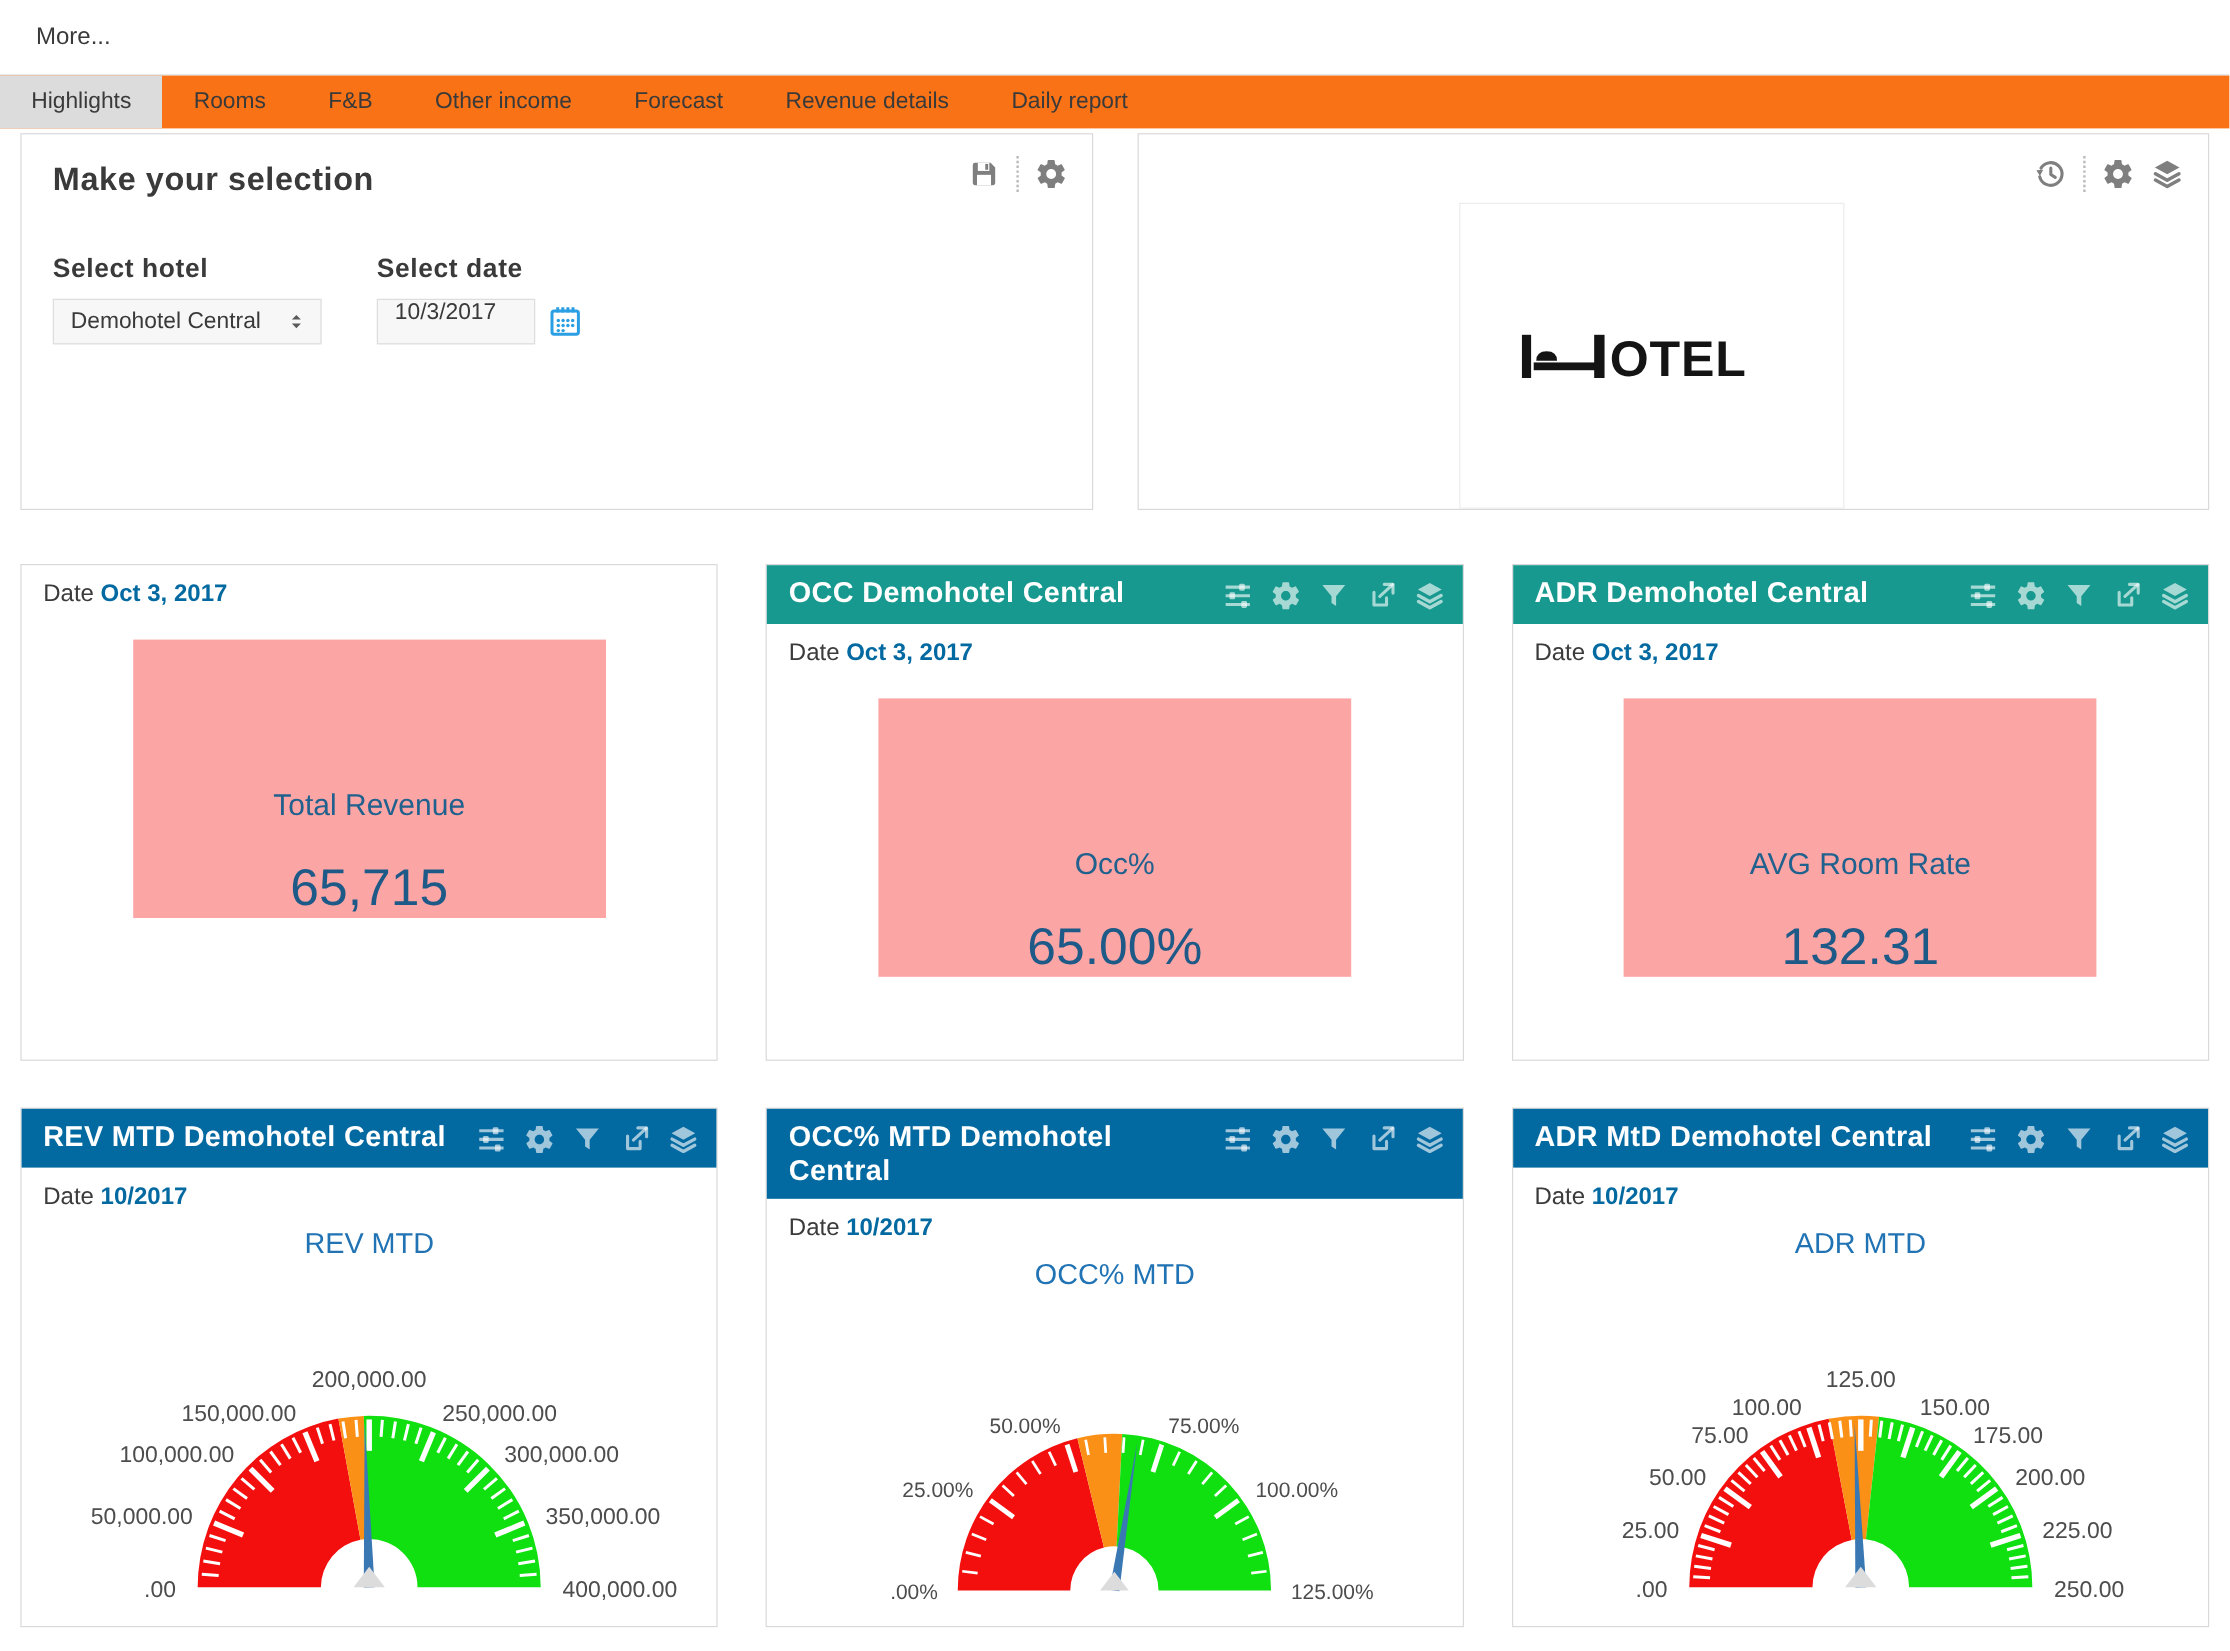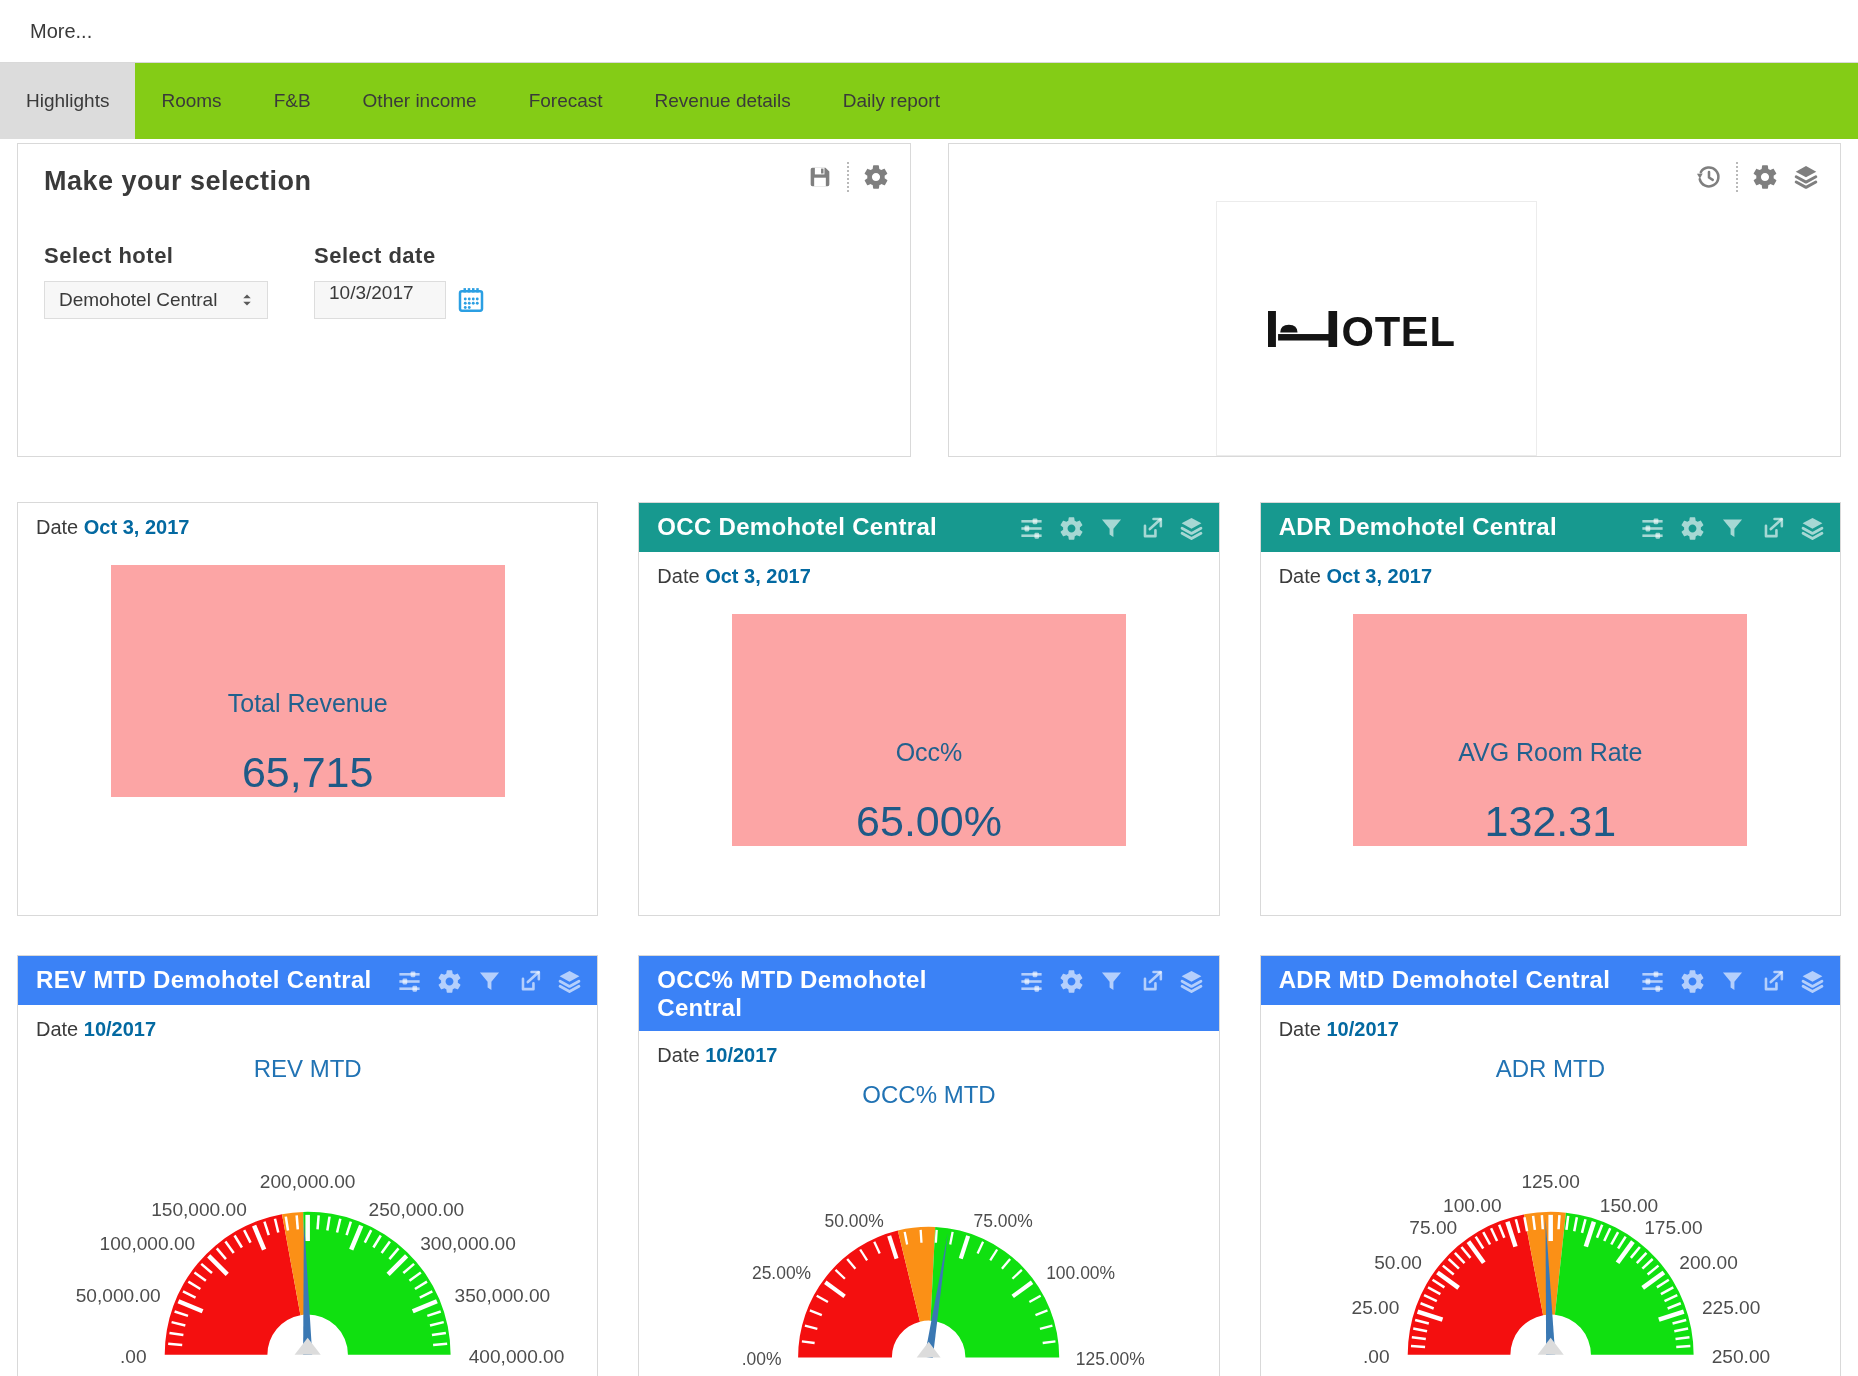--- a/index.html
+++ b/index.html
@@ -6,21 +6,21 @@
   html,body { background:#fff; }
   body {
     width: 1858px; height: 1376px;
     font-family: "Liberation Sans", sans-serif;
     color: #3a3a3a;
     overflow: hidden;
   }
   
   .morebar { height: 63px; border-bottom: 1px solid #d9d9d9; display: flex; align-items: center; padding: 0 30px; background:#fff; }
   .morebar span { font-size: 20px; color:#3a3a3a; }
-  .tabbar { height: 76px; background:#84cc16; display:flex; align-items:stretch;text-align:center; }
+  .tabbar { height: 44px; background:#f97316; display:flex; align-items:stretch;text-align:center; }
   .tab { display:flex; align-items:center; padding: 0 26px; font-size:19px; color:#3a3a3a; cursor:pointer; }
   .tab.active { background:#dcdcdc; }
   
   .content { padding: 0 17px; }
   .row1 { margin-top: 4px; display:grid; grid-template-columns: 1fr 1fr; gap: 37px; }
   .row2 { margin-top: 45px; display:grid; grid-template-columns: 1fr 1fr 1fr; gap: 40px; }
   .row3 { margin-top: 39px; display:grid; grid-template-columns: 1fr 1fr 1fr; gap: 40px; }
   .panel { background:#fff; border:1px solid #d9d9d9; position:relative; }
   .panel.sel { height: 314px; padding: 22px 26px; }
   .panel.logo-panel { height: 314px; display:flex; align-items:flex-end; justify-content:center; }
@@ -34,21 +34,21 @@
   .date-wrap { display:flex; align-items:flex-start; gap: 10px; }
   .date-box { width: 132px; height: 38px; background:#f7f7f7; border:1px solid #ddd; display:flex; align-items:flex-start; padding: 0 14px; font-size:19px; color:#3a3a3a; }
   .cal { width: 30px; height: 30px; color:#2b9fe3; margin-top:4px; cursor:pointer; }
   .logo-box { width: 321px; height: 255px; background:#fff; border:1px solid #ececec; display:flex; align-items:center; justify-content:center; margin-right: 36px; }
   
   .widget { background:#fff; border:1px solid #d9d9d9; display:flex; flex-direction:column; }
   .w-row2 { height: 414px; }
   .w-row3 { height: 433px; }
   .w-head { display:flex; justify-content:space-between; align-items:flex-start; padding: 10px 14px 10px 18px; }
   .w-head.teal { background:#17998f; }
-  .w-head.blue { background:#3b82f6; }
+  .w-head.blue { background:#0369a1; }
   .w-title { color:#fff; font-weight:bold; font-size: 24px; line-height: 1.15; letter-spacing:.3px; max-width: 64%; }
   .w-icons { display:flex; gap: 13px; color: rgba(255,255,255,.62); padding-top:2px; }
   .w-icons .ico { width: 27px; height: 27px; cursor:pointer; }
   .w-date { padding: 13px 18px 0 18px; font-size: 20px; color:#3b3b3b; }
   .w-date b { font-weight: normal; }
   .blue-txt { color:#0369a1;font-weight:bold; }
   .kpi-box { margin: 26px auto 0 auto; width: 68%; height: 232px; background:#fca5a5; display:flex; flex-direction:column; align-items:center; justify-content:flex-end; gap: 30px; }
   .kpi-label { font-size: 25px; color:#21618e; }
   .kpi-value { font-size: 43px; color:#1e5a87; }
   .g-title { text-align:center; font-size: 24px; color:#2173b4; margin-top: 14px; }

